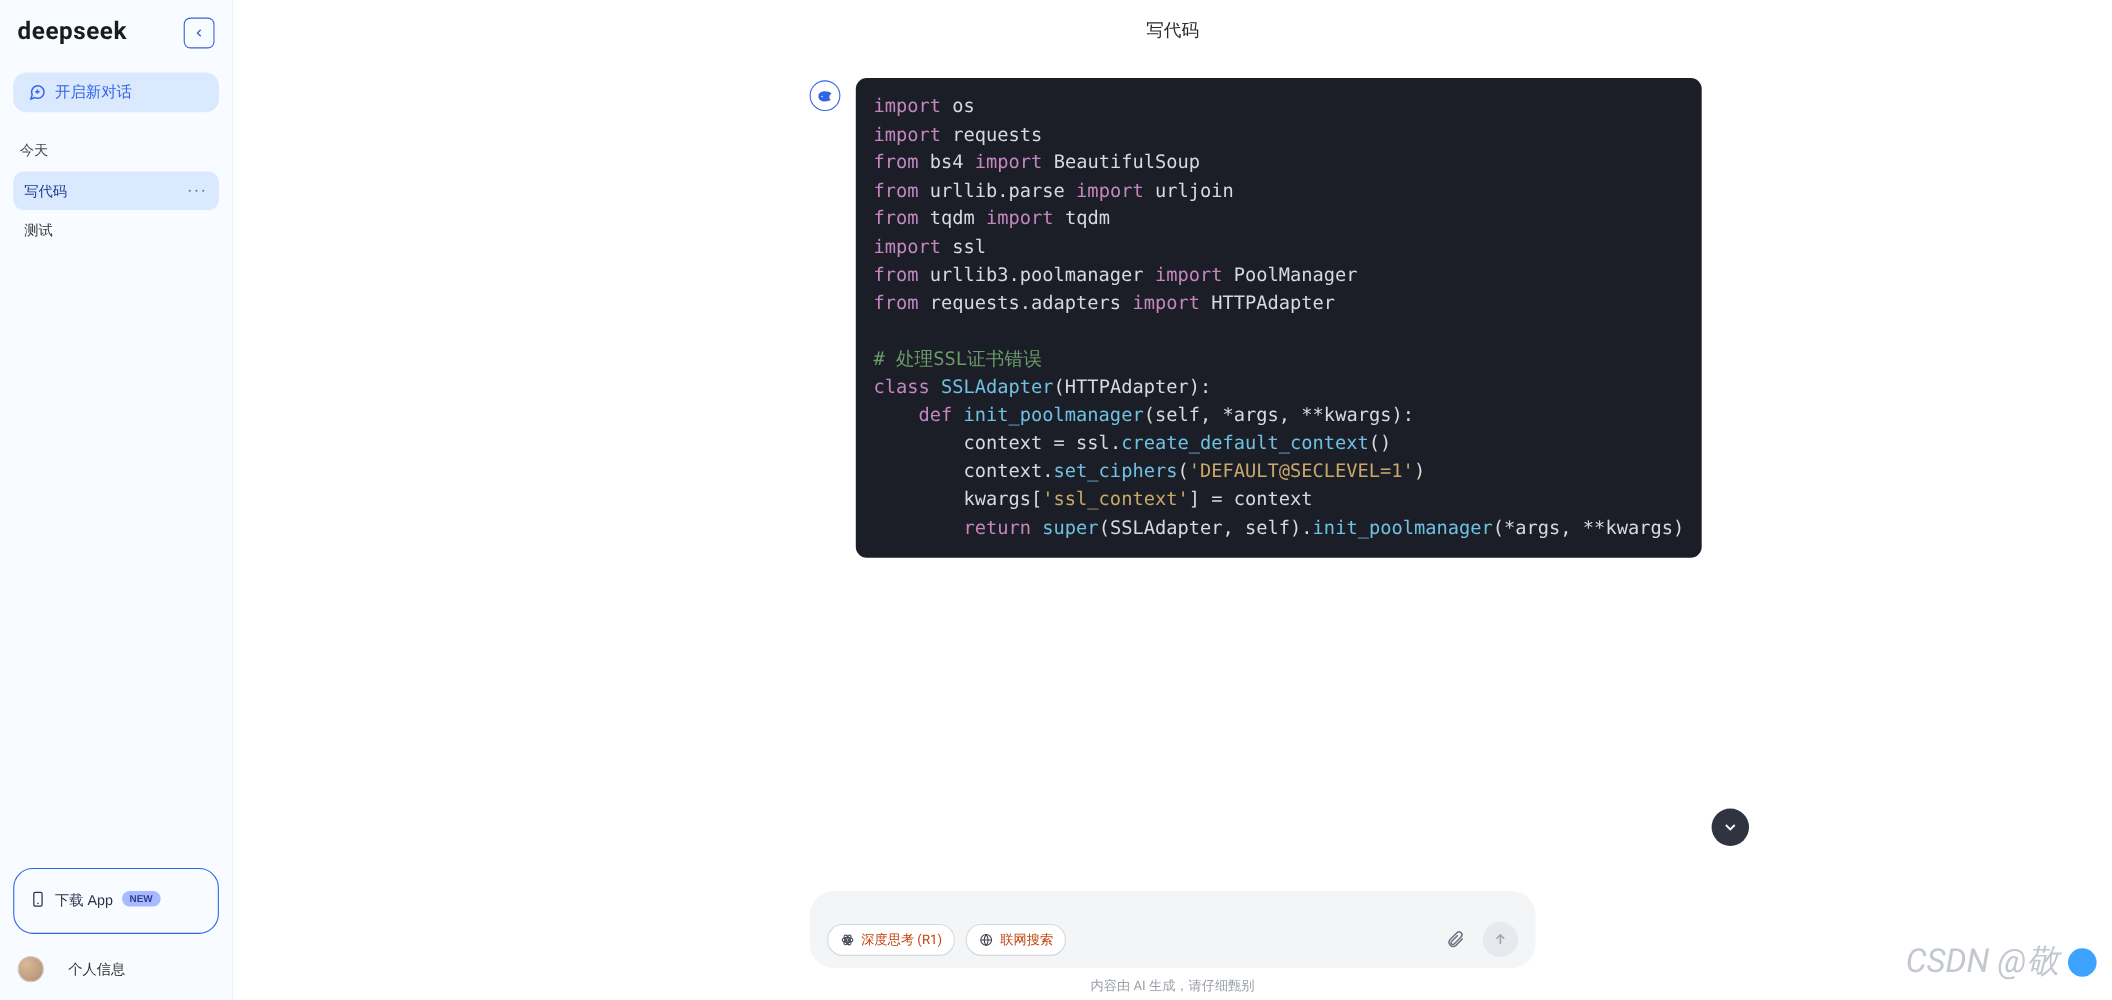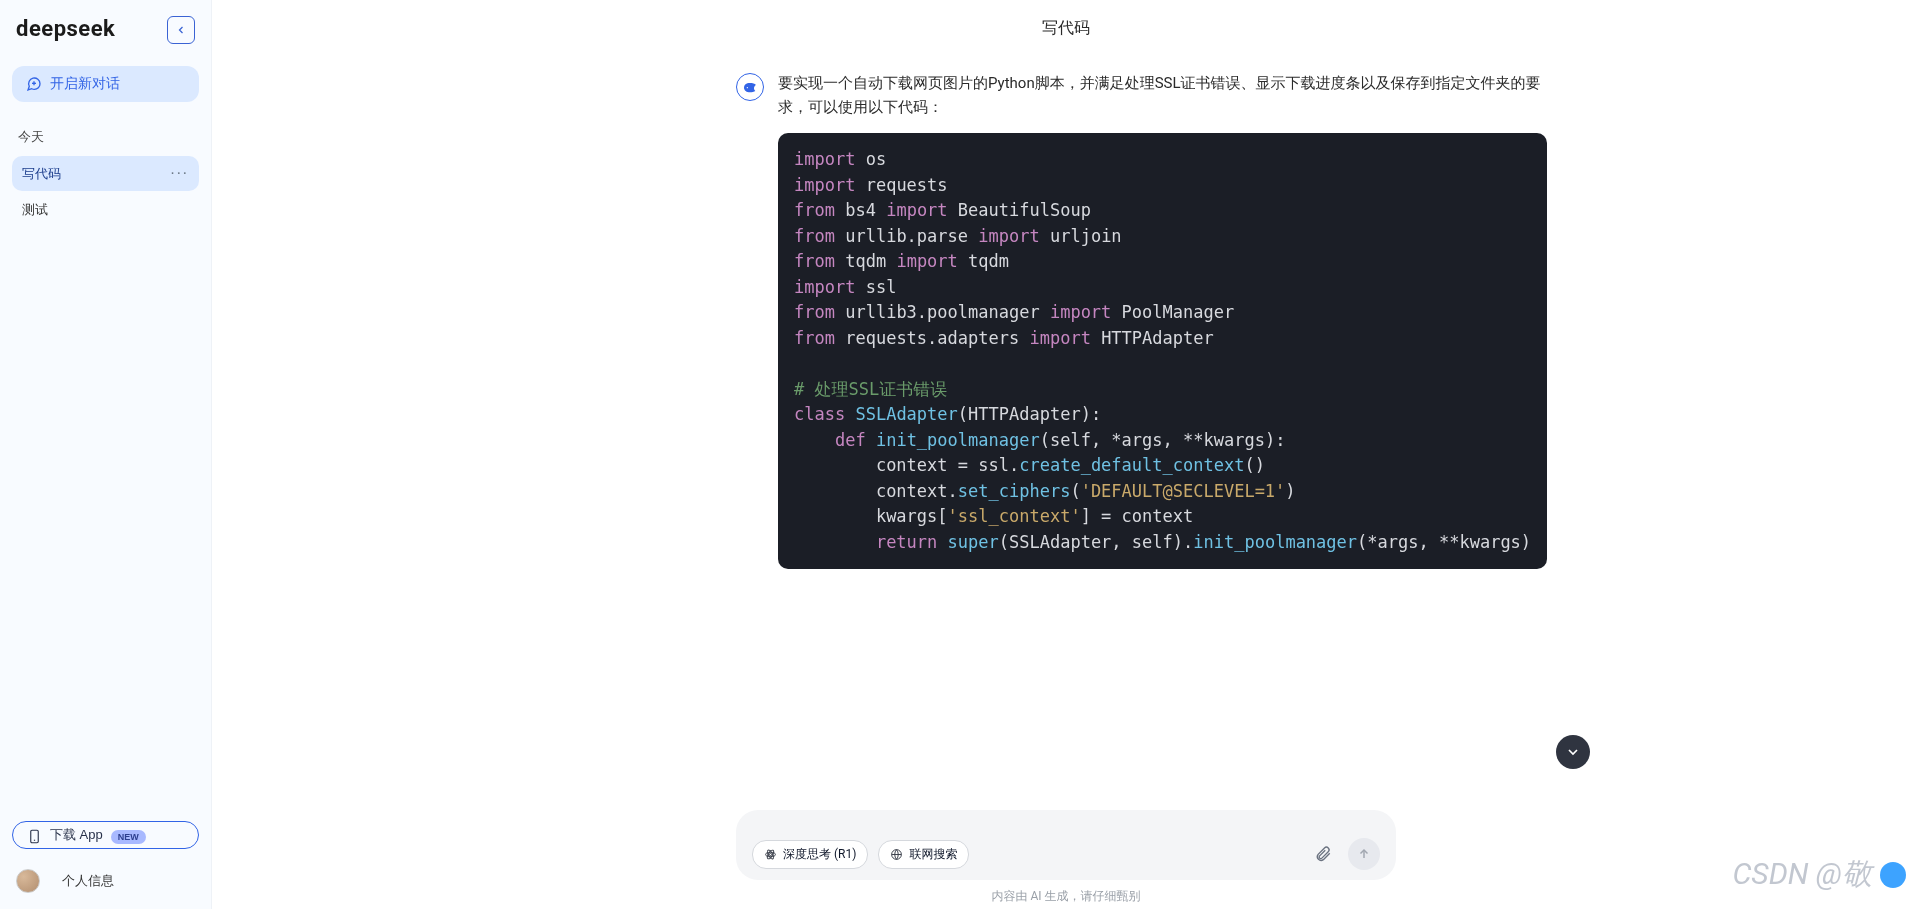--- a/index.html
+++ b/index.html
@@ -12,21 +12,21 @@
 .logo { font-weight:700; font-size:22px; letter-spacing:0.5px; color:#1b1b1b; }
 .collapse-btn { width:28px; height:28px; border:1.5px solid #3a63d4; border-radius:6px; display:flex; align-items:center; justify-content:center; cursor:pointer; }
 .collapse-btn svg { width:12px; height:12px; }
 .new-chat{ display:flex; align-items:center; gap:8px; background:#dbe9ff; color:#3264e6; border:none; border-radius:12px; padding:9px 14px; font-size:14px; cursor:pointer; margin-bottom:22px; }
 .new-chat svg{width:16px;height:16px;}
 .side-section-label{ font-size:13px; color:#4a4a4a; padding:4px 6px; margin-bottom:6px;}
 .side-item { display:flex; align-items:center; justify-content:space-between; padding:8px 10px; border-radius:10px; font-size:13px; cursor:pointer; margin-bottom:2px; color:#333;}
 .side-item.active{ background:#dbe9ff; color:#1b3c8c;}
 .side-item .more{ color:#6b7785; font-size:16px; letter-spacing:2px; }
 .side-spacer{ flex:1 1 auto;}
-.download-btn{ display:flex; align-items:flex-end; gap:8px; border:1.5px solid #3264e6; border-radius:18px; padding:4px 14px; color:#29324a; font-size:13px; cursor:pointer; background:transparent; margin-bottom:14px;}
+.download-btn{ display:flex; align-items:flex-start; gap:8px; border:1.5px solid #3264e6; border-radius:18px; padding:20px 14px; color:#29324a; font-size:13px; cursor:pointer; background:transparent; margin-bottom:14px;}
 .download-btn svg{width:15px;height:15px;}
 .badge-new{ background:#a8b9ff; color:#2c3f8f; font-size:9px; font-weight:600; padding:2px 7px; border-radius:9px; }
 .profile{ display:flex; align-items:center; gap:22px; padding:6px 4px; cursor:pointer;}
 .avatar{ width:24px; height:24px; border-radius:50%; background:radial-gradient(circle at 30% 30%,#d8b99a,#b28e6f); border:1px solid #ccc;}
 .profile-label{ font-size:13px; color:#333;}
 
 
 .main{ flex:1; display:flex; flex-direction:column; position:relative; overflow:hidden;}
 .header{ text-align:center; padding:18px 0 12px; font-size:16px; color:#2a2a2a; font-weight:500;}
 .chat-scroll{ flex:1; overflow-y:auto; padding:0 0 10px;}
@@ -51,21 +51,21 @@
 
 .scroll-down-btn{ position:absolute; right:330px; bottom:140px; width:34px; height:34px; border-radius:50%; background:#2f3440; display:flex; align-items:center; justify-content:center; cursor:pointer;}
 .scroll-down-btn svg{width:16px;height:16px;}
 
 
 .composer-wrap{ padding:0 0 4px;}
 .composer{ max-width:660px; margin:0 auto; background:#f4f5f7; border-radius:22px; padding:14px 16px 10px; position:relative;}
 .compose-input{ width:100%; border:none; background:transparent; outline:none; font-size:14px; color:#555; resize:none; height:22px;}
 .compose-input::placeholder{ color:#a0a6af;}
 .compose-row{ display:flex; align-items:center; gap:10px; margin-top:14px;}
-.chip{ display:inline-flex; align-items:center; gap:6px; border:1px solid #d5d8dd; border-radius:14px; padding:5px 11px; font-size:12px; color:#0f172a; cursor:pointer; background:#fff;}
+.chip{ display:inline-flex; align-items:center; gap:6px; border:1px solid #d5d8dd; border-radius:14px; padding:5px 11px; font-size:12px; color:#c2410c; cursor:pointer; background:#fff;}
 .chip svg{width:13px;height:13px;}
 .compose-spacer{flex:1;}
 .attach-btn{ width:30px; height:30px; border:none; background:transparent; color:#6a7280; cursor:pointer; display:flex; align-items:center; justify-content:center;}
 .attach-btn svg{width:18px;height:18px;}
 .send-btn{ width:32px; height:32px; border-radius:50%; background:#e7e9ee; border:none; cursor:pointer; display:flex; align-items:center; justify-content:center;}
 .send-btn svg{width:14px;height:14px;}
 .disclaimer{ text-align:center; font-size:12px; color:#9aa0a8; padding:8px 0 0;}
 
 .watermark{ position:fixed; right:14px; bottom:14px; font-size:30px; font-style:italic; color:rgba(120,130,150,0.45); font-weight:400; pointer-events:none; display:flex; align-items:center; gap:8px;}
 .watermark .wm-icon{ width:26px; height:26px; border-radius:50%; background:#3da3ff; display:inline-block;}
@@ -122,21 +122,20 @@
     <div class="chat-scroll">
       <div class="chat-inner">
 
         <div class="assist-row">
           <div class="assist-avatar">
             <svg viewBox="0 0 24 24">
                 <path fill="#3264e6" d="M3 13c0-4 3-7 9-7 4 0 7 1 9 3-2 1-3 3-3 5 0 2 1 3 2 4-2 1-5 2-8 2-5 0-9-3-9-7zm4 0a1 1 0 1 0 2 0 1 1 0 0 0-2 0z"></path>
               </svg>
           </div>
           <div class="assist-body">
-            <div class="assist-text">要实现一个自动下载网页图片的Python脚本，并满足处理SSL证书错误、显示下载进度条以及保存到指定文件夹的要求，可以使用以下代码：</div>
             <div class="code-block">
               <pre class="code-body" id="code-content"><span class="tok-kw">import</span> <span class="tok-builtin">os</span>
 <span class="tok-kw">import</span> <span class="tok-builtin">requests</span>
 <span class="tok-kw">from</span> <span class="tok-builtin">bs4</span> <span class="tok-kw">import</span> <span class="tok-builtin">BeautifulSoup</span>
 <span class="tok-kw">from</span> <span class="tok-builtin">urllib.parse</span> <span class="tok-kw">import</span> <span class="tok-builtin">urljoin</span>
 <span class="tok-kw">from</span> <span class="tok-builtin">tqdm</span> <span class="tok-kw">import</span> <span class="tok-builtin">tqdm</span>
 <span class="tok-kw">import</span> <span class="tok-builtin">ssl</span>
 <span class="tok-kw">from</span> <span class="tok-builtin">urllib3.poolmanager</span> <span class="tok-kw">import</span> <span class="tok-builtin">PoolManager</span>
 <span class="tok-kw">from</span> <span class="tok-builtin">requests.adapters</span> <span class="tok-kw">import</span> <span class="tok-builtin">HTTPAdapter</span>
 

